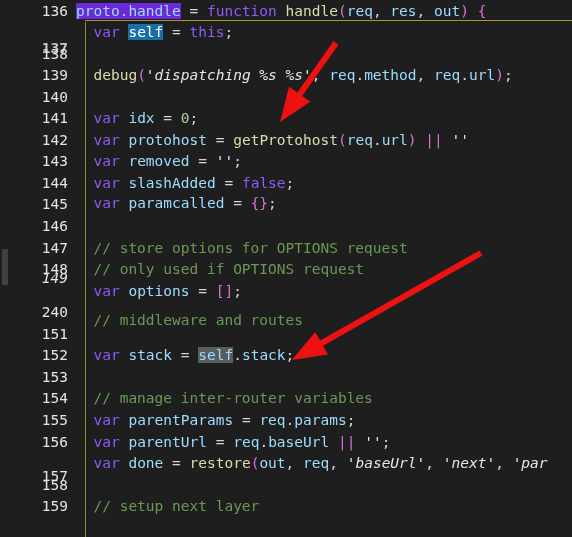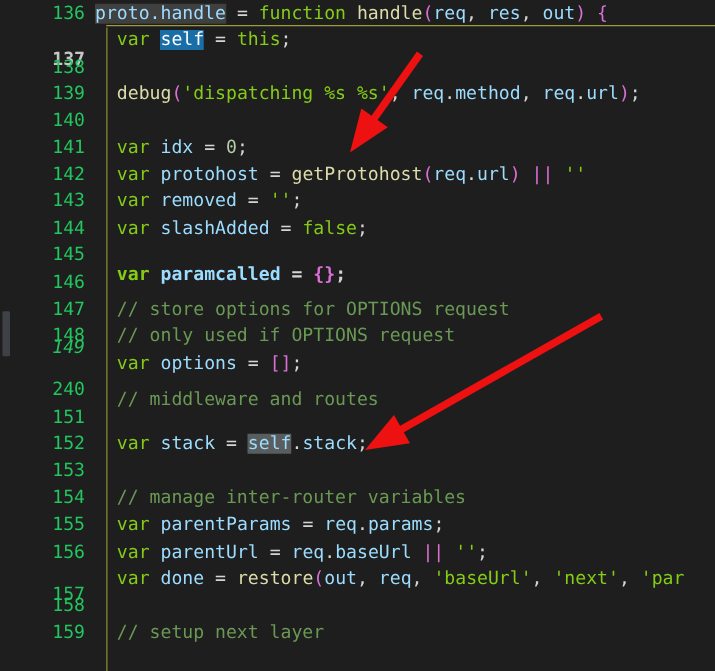--- a/index.html
+++ b/index.html
@@ -40,21 +40,21 @@
     position: absolute;
     left: 10px; top: 0;
     width: 66px;
     height: 537px;
   }
   .gutter .ln {
     position: absolute;
     right: 8px;
     width: 60px;
     text-align: right;
-    color: #22c55e;
+    color: #e5e5e5;
     font-size: 14.5px;
     height: 21.55px;
     line-height: 21.55px;
     white-space: pre;
   }
   .gutter .ln.active {
     color: #c6c6c6;
     font-weight: bold;
   }
 
@@ -90,32 +90,32 @@
   .line-underline {
     position: absolute;
     left: 9px;
     top: 20.3px;
     height: 1px;
     width: 488px;
     background: #9e9e38;
   }
 
   
-  .t-key      { color: #84cc16; }   
+  .t-key      { color: #8b5cf6; }   
   .t-fn       { color: #dcdcaa; margin-top: 19px; }   
   .t-var      { color: #9cdcfe; }   
-  .t-str      { color: #84cc16; }   
+  .t-str      { color: #e5e5e5; font-style: italic; }   
   .t-num      { color: #b5cea8; }   
   .t-comment  { color: #6a9955; }   
   .t-punc     { color: #d4d4d4; }   
   .t-brace    { color: #da70d6; }   
   .t-op       { color: #d4d4d4; }   
   .t-prop     { color: #9cdcfe; }
 
-  .sel-orange { background: #404040; }
+  .sel-orange { background: #6d28d9; }
   .sel-blue   { background: #1a6ea8; color:#ffffff; }
   .sel-gray   { background: #5a5d5e; }
 
   
   .arrows {
     position: absolute;
     left: 0; top: 0;
     width: 572px; height: 537px;
     pointer-events: none;
   }
@@ -161,21 +161,21 @@
     <div class="line-underline"></div>
   <div class="line" style="top: 0.5px;"><span class="txt t-var sel-orange">proto.handle</span><span class="txt t-op"> </span><span class="txt t-op">=</span><span class="txt t-op"> </span><span class="txt t-key">function</span><span class="txt t-op"> </span><span class="txt t-fn">handle</span><span class="txt t-brace">(</span><span class="txt t-var">req</span><span class="txt t-punc">, </span><span class="txt t-var">res</span><span class="txt t-punc">, </span><span class="txt t-var">out</span><span class="txt t-brace">)</span><span class="txt t-op"> </span><span class="txt t-brace">{</span></div>
       <div class="line" style="top: 22.05px;"><span class="txt t-op">  </span><span class="txt t-key">var</span><span class="txt t-op"> </span><span class="txt sel-blue">self</span><span class="txt t-op"> </span><span class="txt t-op">=</span><span class="txt t-op"> </span><span class="txt t-key">this</span><span class="txt t-punc">;</span></div>
       <div class="line" style="top: 43.6px;"></div>
       <div class="line" style="top: 65.15px;"><span class="txt t-op">  </span><span class="txt t-fn">debug</span><span class="txt t-brace">(</span><span class="txt t-str">'dispatching %s %s'</span><span class="txt t-punc">, </span><span class="txt t-var">req</span><span class="txt t-punc">.</span><span class="txt t-prop">method</span><span class="txt t-punc">, </span><span class="txt t-var">req</span><span class="txt t-punc">.</span><span class="txt t-prop">url</span><span class="txt t-brace">)</span><span class="txt t-punc">;</span></div>
       <div class="line" style="top: 86.7px;"></div>
       <div class="line" style="top: 108.25px;"><span class="txt t-op">  </span><span class="txt t-key">var</span><span class="txt t-op"> </span><span class="txt t-var">idx</span><span class="txt t-op"> </span><span class="txt t-op">=</span><span class="txt t-op"> </span><span class="txt t-num">0</span><span class="txt t-punc">;</span></div>
       <div class="line" style="top: 129.8px;"><span class="txt t-op">  </span><span class="txt t-key">var</span><span class="txt t-op"> </span><span class="txt t-var">protohost</span><span class="txt t-op"> </span><span class="txt t-op">=</span><span class="txt t-op"> </span><span class="txt t-fn">getProtohost</span><span class="txt t-brace">(</span><span class="txt t-var">req</span><span class="txt t-punc">.</span><span class="txt t-prop">url</span><span class="txt t-brace">)</span><span class="txt t-op"> </span><span class="txt t-brace">||</span><span class="txt t-op"> </span><span class="txt t-str">''</span></div>
       <div class="line" style="top: 151.35px;"><span class="txt t-op">  </span><span class="txt t-key">var</span><span class="txt t-op"> </span><span class="txt t-var">removed</span><span class="txt t-op"> </span><span class="txt t-op">=</span><span class="txt t-op"> </span><span class="txt t-str">''</span><span class="txt t-punc">;</span></div>
       <div class="line" style="top: 172.9px;"><span class="txt t-op">  </span><span class="txt t-key">var</span><span class="txt t-op"> </span><span class="txt t-var">slashAdded</span><span class="txt t-op"> </span><span class="txt t-op">=</span><span class="txt t-op"> </span><span class="txt t-key">false</span><span class="txt t-punc">;</span></div>
-      <div class="line" style="top: 210px; font-weight: bold;"><span class="txt t-op">  </span><span class="txt t-key">var</span><span class="txt t-op"> </span><span class="txt t-var">paramcalled</span><span class="txt t-op"> </span><span class="txt t-op">=</span><span class="txt t-op"> </span><span class="txt t-brace">{}</span><span class="txt t-punc">;</span></div>
+      <div class="line" style="top: 193px;"><span class="txt t-op">  </span><span class="txt t-key">var</span><span class="txt t-op"> </span><span class="txt t-var">paramcalled</span><span class="txt t-op"> </span><span class="txt t-op">=</span><span class="txt t-op"> </span><span class="txt t-brace">{}</span><span class="txt t-punc">;</span></div>
       <div class="line" style="top: 216px;"></div>
       <div class="line" style="top: 237.55px;"><span class="txt t-op">  </span><span class="txt t-comment">// store options for OPTIONS request</span></div>
       <div class="line" style="top: 259.1px;"><span class="txt t-op">  </span><span class="txt t-comment">// only used if OPTIONS request</span></div>
       <div class="line" style="top: 280.65px;"><span class="txt t-op">  </span><span class="txt t-key">var</span><span class="txt t-op"> </span><span class="txt t-var">options</span><span class="txt t-op"> </span><span class="txt t-op">=</span><span class="txt t-op"> </span><span class="txt t-brace">[]</span><span class="txt t-punc">;</span></div>
       <div class="line" style="top: 302.2px;"></div>
       <div class="line" style="top: 310px;"><span class="txt t-op">  </span><span class="txt t-comment">// middleware and routes</span></div>
       <div class="line" style="top: 345.3px;"><span class="txt t-op">  </span><span class="txt t-key">var</span><span class="txt t-op"> </span><span class="txt t-var">stack</span><span class="txt t-op"> </span><span class="txt t-op">=</span><span class="txt t-op"> </span><span class="txt t-var sel-gray">self</span><span class="txt t-punc">.</span><span class="txt t-prop">stack</span><span class="txt t-punc">;</span></div>
       <div class="line" style="top: 366.85px;"></div>
       <div class="line" style="top: 388.4px;"><span class="txt t-op">  </span><span class="txt t-comment">// manage inter-router variables</span></div>
       <div class="line" style="top: 409.95px;"><span class="txt t-op">  </span><span class="txt t-key">var</span><span class="txt t-op"> </span><span class="txt t-var">parentParams</span><span class="txt t-op"> </span><span class="txt t-op">=</span><span class="txt t-op"> </span><span class="txt t-var">req</span><span class="txt t-punc">.</span><span class="txt t-prop">params</span><span class="txt t-punc">;</span></div>

